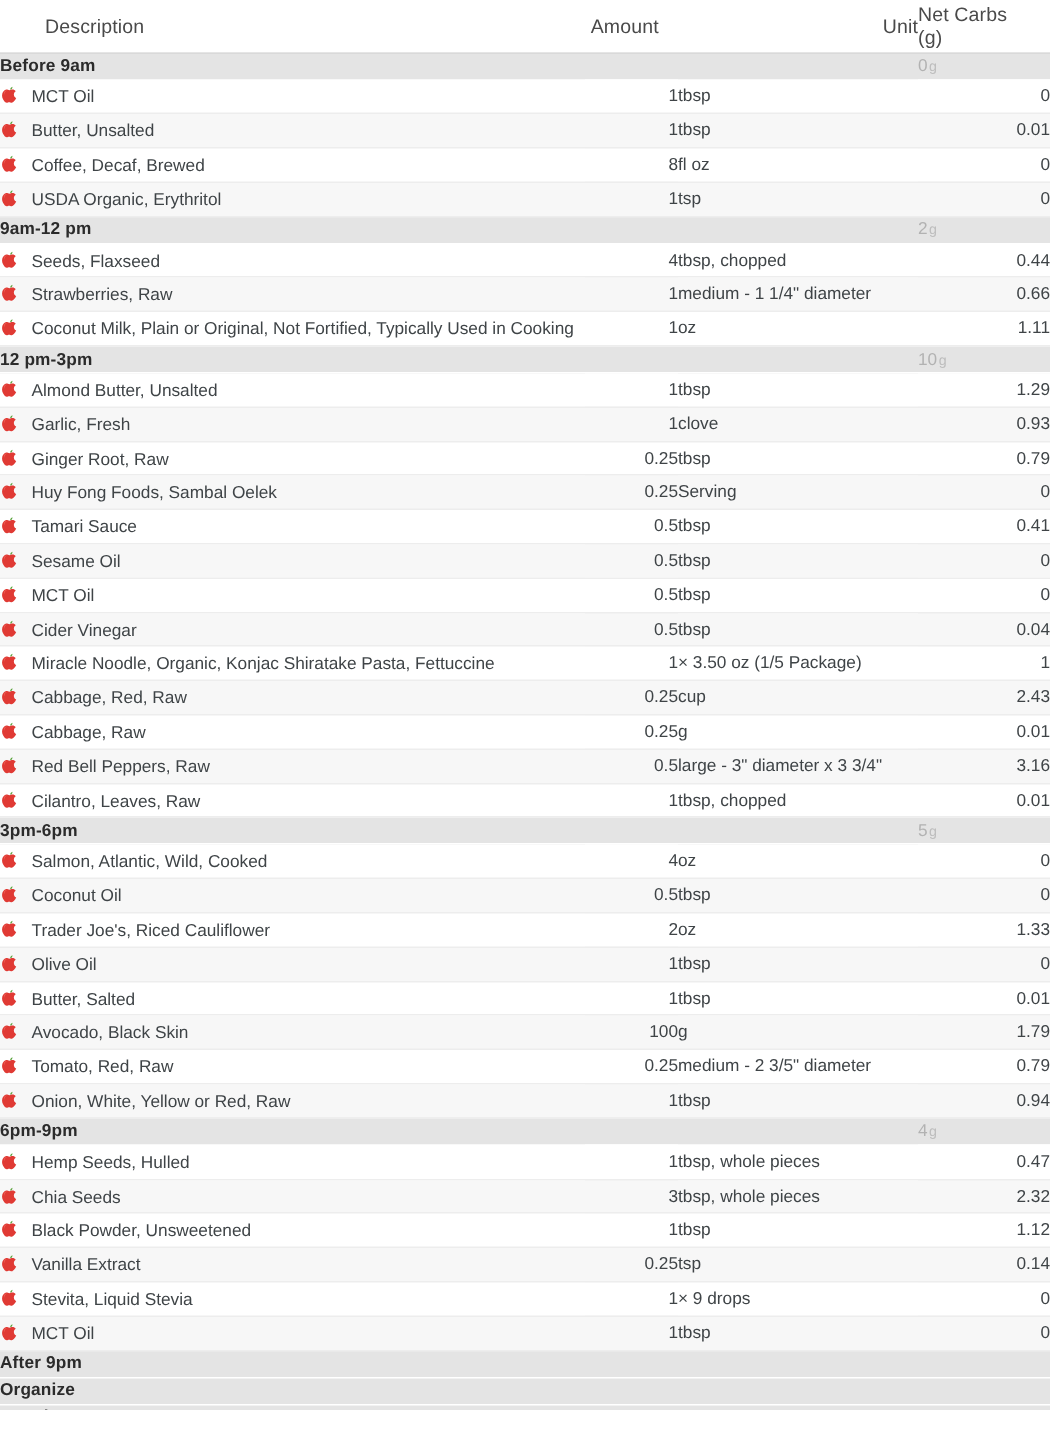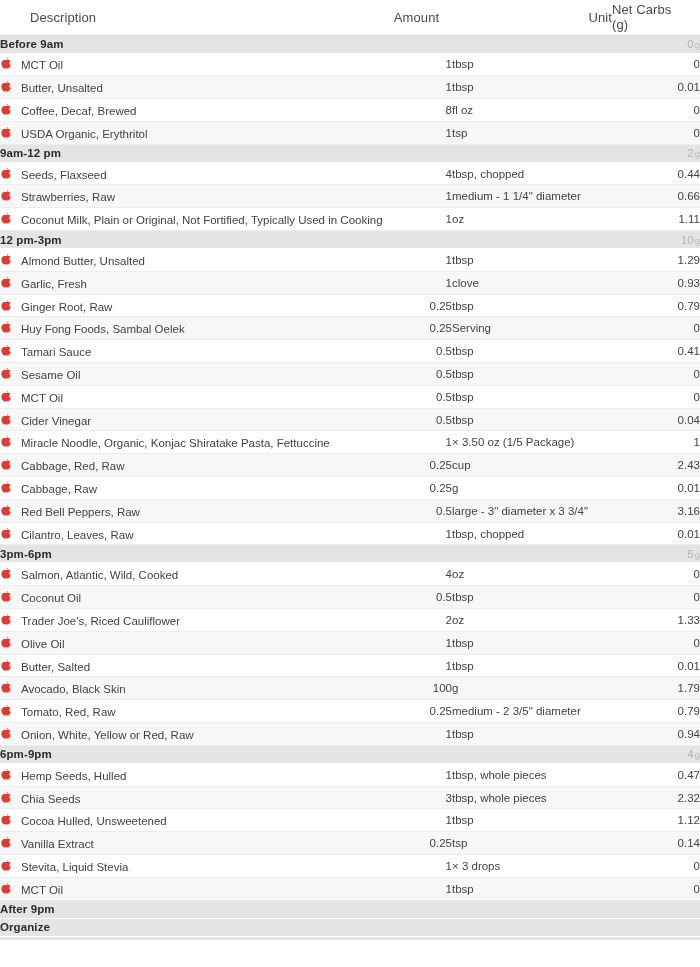--- a/index.html
+++ b/index.html
@@ -61,21 +61,21 @@
     vertical-align: middle;
   }
   td.section-title {
     font-weight: bold;
     font-size: 11.5px;
     color: #2b2b2b;
     padding-left: 9px;
     letter-spacing: .1px;
   }
   td.section-total {
-    text-align: right;
+    text-align: left;
     padding-right: 19px;
     color: #b2b2b2;
     font-size: 11.5px;
   }
   td.section-total .unit-g {
     font-size: 9.5px;
     color: #bdbdbd;
     padding-left: 1px;
   }
 
@@ -489,21 +489,21 @@
               </svg></span><span class="desc-text">Chia Seeds</span></td>
           <td class="cell-amount">3</td>
           <td class="cell-unit">tbsp, whole pieces</td>
           <td class="cell-carbs">2.32</td>
         </tr>
         <tr class="item-row odd">
           <td class="cell-desc"><span class="apple-icon"><svg viewBox="0 0 16 16" width="13" height="13" aria-hidden="true">
                 <path d="M8.3 3.2c.2-1 .9-1.9 1.9-2.2.1.9-.3 1.8-1 2.3z" fill="#5ca33c"></path>
                 <path d="M5.2 3.3c1 0 1.7.5 2.6.5.8 0 1.4-.5 2.5-.5 1 0 2 .5 2.6 1.4-2.2 1.3-1.9 4.6.4 5.5-.4 1-1 2-1.8 2.8-.6.6-1.2 1.2-2 1.2-.8 0-1.1-.5-2-.5s-1.2.5-2 .5c-.8 0-1.5-.7-2.1-1.4C2 11.1 1.3 8.7 1.9 6.6c.4-1.6 1.7-2.8 3.3-3.3z" fill="#e03a34"></path>
                 <path d="M3.6 5.2c.6-.8 1.5-1.2 2.3-1.1-.7.2-1.4.7-1.8 1.4-.4.6-.6 1.4-.6 2.1-.4-.8-.3-1.7.1-2.4z" fill="#f06a61" opacity=".85"></path>
-              </svg></span><span class="desc-text">Cocoa Hulled, Unsweetened</span></td>
+              </svg></span><span class="desc-text">Black Powder, Unsweetened</span></td>
           <td class="cell-amount">1</td>
           <td class="cell-unit">tbsp</td>
           <td class="cell-carbs">1.12</td>
         </tr>
         <tr class="item-row even">
           <td class="cell-desc"><span class="apple-icon"><svg viewBox="0 0 16 16" width="13" height="13" aria-hidden="true">
                 <path d="M8.3 3.2c.2-1 .9-1.9 1.9-2.2.1.9-.3 1.8-1 2.3z" fill="#5ca33c"></path>
                 <path d="M5.2 3.3c1 0 1.7.5 2.6.5.8 0 1.4-.5 2.5-.5 1 0 2 .5 2.6 1.4-2.2 1.3-1.9 4.6.4 5.5-.4 1-1 2-1.8 2.8-.6.6-1.2 1.2-2 1.2-.8 0-1.1-.5-2-.5s-1.2.5-2 .5c-.8 0-1.5-.7-2.1-1.4C2 11.1 1.3 8.7 1.9 6.6c.4-1.6 1.7-2.8 3.3-3.3z" fill="#e03a34"></path>
                 <path d="M3.6 5.2c.6-.8 1.5-1.2 2.3-1.1-.7.2-1.4.7-1.8 1.4-.4.6-.6 1.4-.6 2.1-.4-.8-.3-1.7.1-2.4z" fill="#f06a61" opacity=".85"></path>
               </svg></span><span class="desc-text">Vanilla Extract</span></td>
@@ -511,21 +511,21 @@
           <td class="cell-unit">tsp</td>
           <td class="cell-carbs">0.14</td>
         </tr>
         <tr class="item-row odd">
           <td class="cell-desc"><span class="apple-icon"><svg viewBox="0 0 16 16" width="13" height="13" aria-hidden="true">
                 <path d="M8.3 3.2c.2-1 .9-1.9 1.9-2.2.1.9-.3 1.8-1 2.3z" fill="#5ca33c"></path>
                 <path d="M5.2 3.3c1 0 1.7.5 2.6.5.8 0 1.4-.5 2.5-.5 1 0 2 .5 2.6 1.4-2.2 1.3-1.9 4.6.4 5.5-.4 1-1 2-1.8 2.8-.6.6-1.2 1.2-2 1.2-.8 0-1.1-.5-2-.5s-1.2.5-2 .5c-.8 0-1.5-.7-2.1-1.4C2 11.1 1.3 8.7 1.9 6.6c.4-1.6 1.7-2.8 3.3-3.3z" fill="#e03a34"></path>
                 <path d="M3.6 5.2c.6-.8 1.5-1.2 2.3-1.1-.7.2-1.4.7-1.8 1.4-.4.6-.6 1.4-.6 2.1-.4-.8-.3-1.7.1-2.4z" fill="#f06a61" opacity=".85"></path>
               </svg></span><span class="desc-text">Stevita, Liquid Stevia</span></td>
           <td class="cell-amount">1</td>
-          <td class="cell-unit">× 3 drops</td>
+          <td class="cell-unit">× 9 drops</td>
           <td class="cell-carbs">0</td>
         </tr>
         <tr class="item-row even">
           <td class="cell-desc"><span class="apple-icon"><svg viewBox="0 0 16 16" width="13" height="13" aria-hidden="true">
                 <path d="M8.3 3.2c.2-1 .9-1.9 1.9-2.2.1.9-.3 1.8-1 2.3z" fill="#5ca33c"></path>
                 <path d="M5.2 3.3c1 0 1.7.5 2.6.5.8 0 1.4-.5 2.5-.5 1 0 2 .5 2.6 1.4-2.2 1.3-1.9 4.6.4 5.5-.4 1-1 2-1.8 2.8-.6.6-1.2 1.2-2 1.2-.8 0-1.1-.5-2-.5s-1.2.5-2 .5c-.8 0-1.5-.7-2.1-1.4C2 11.1 1.3 8.7 1.9 6.6c.4-1.6 1.7-2.8 3.3-3.3z" fill="#e03a34"></path>
                 <path d="M3.6 5.2c.6-.8 1.5-1.2 2.3-1.1-.7.2-1.4.7-1.8 1.4-.4.6-.6 1.4-.6 2.1-.4-.8-.3-1.7.1-2.4z" fill="#f06a61" opacity=".85"></path>
               </svg></span><span class="desc-text">MCT Oil</span></td>
           <td class="cell-amount">1</td>
           <td class="cell-unit">tbsp</td>

